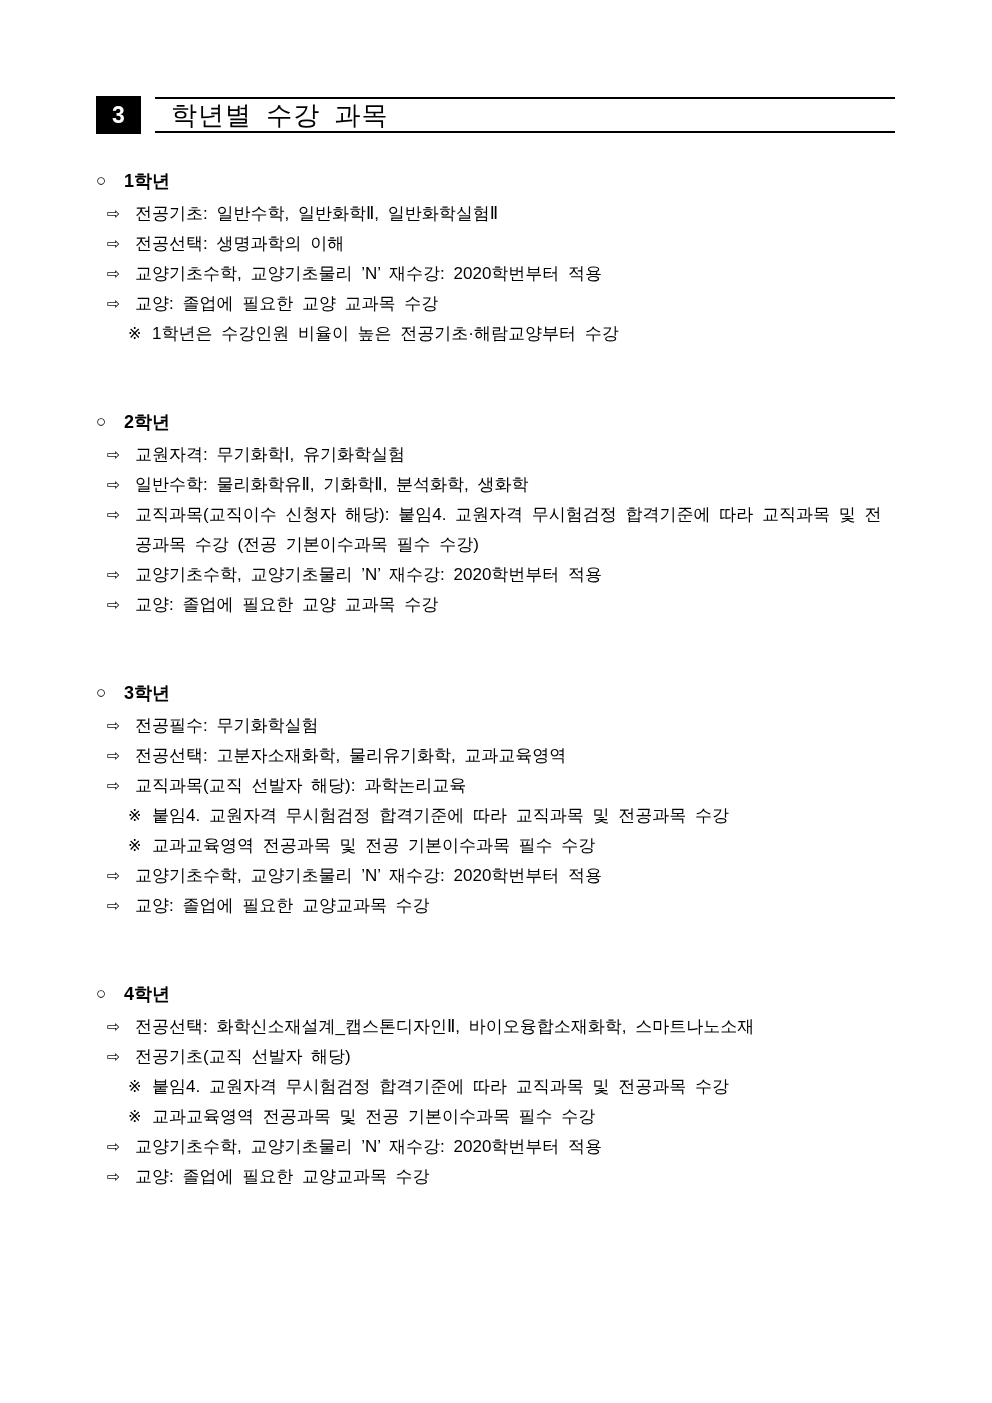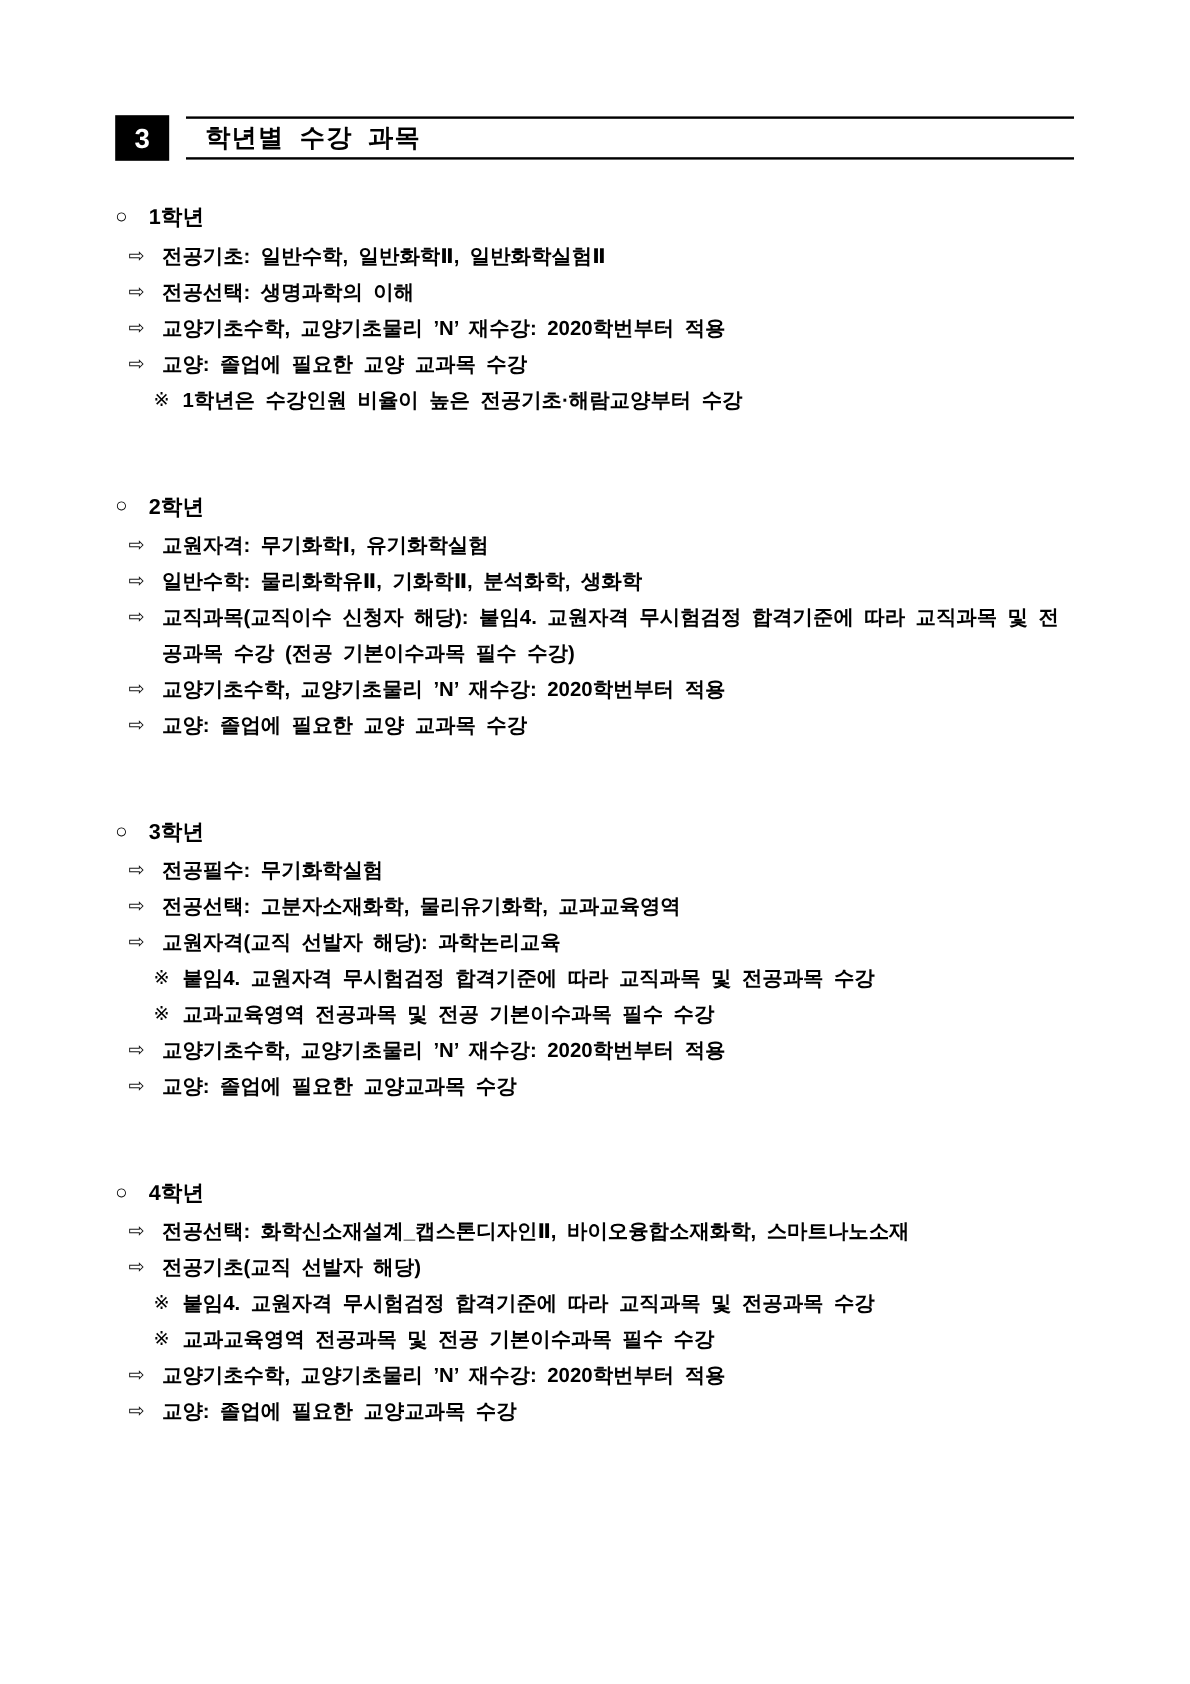--- a/index.html
+++ b/index.html
@@ -46,22 +46,22 @@
     margin-left: 14px;
     margin-top: 1px;
     border-top: 2px solid #000000;
     border-bottom: 2px solid #000000;
     height: 32px;
     display: flex;
     align-items: center;
     padding-left: 16px;
   }
   .page-title {
-    font-size: 21px;
-    font-weight: bold;
+    font-size: 26px;
+    font-weight: normal;
     letter-spacing: 1px;
     word-spacing: 6px;
   }
   
   .content {
     position: absolute;
     top: 168px;
     left: 96px;
     right: 97px;
   }
@@ -94,21 +94,21 @@
     word-spacing: 4px;
   }
   .item .bullet {
     flex: 0 0 auto;
     text-align: left;
   }
   .item.arrow { padding-left: 11px; }
   .item.arrow .bullet { width: 28px; font-size: 16px; color: #111111; }
   .item.note { padding-left: 32px; }
   .item.note .bullet { width: 24px; font-size: 16px; }
-  .item-text { flex: 1 1 auto; font-weight: bold; }
+  .item-text { flex: 1 1 auto; }
 </style>
 </head>
 <body>
 
 <div class="page">
 
   <div class="header">
     <div class="num-box">3</div>
     <div class="title-bar">
       <span class="page-title">학년별 수강 과목</span>
@@ -193,21 +193,21 @@
     <span class="item-text">전공필수: 무기화학실험</span>
   </li>
 
   <li class="item arrow">
     <span class="bullet">⇨</span>
     <span class="item-text">전공선택: 고분자소재화학, 물리유기화학, 교과교육영역</span>
   </li>
 
   <li class="item arrow">
     <span class="bullet">⇨</span>
-    <span class="item-text">교원자격(교직 선발자 해당): 과학논리교육</span>
+    <span class="item-text">교직과목(교직 선발자 해당): 과학논리교육</span>
   </li>
 
   <li class="item note">
     <span class="bullet">※</span>
     <span class="item-text">붙임4. 교원자격 무시험검정 합격기준에 따라 교직과목 및 전공과목 수강</span>
   </li>
 
   <li class="item note">
     <span class="bullet">※</span>
     <span class="item-text">교과교육영역 전공과목 및 전공 기본이수과목 필수 수강</span>

